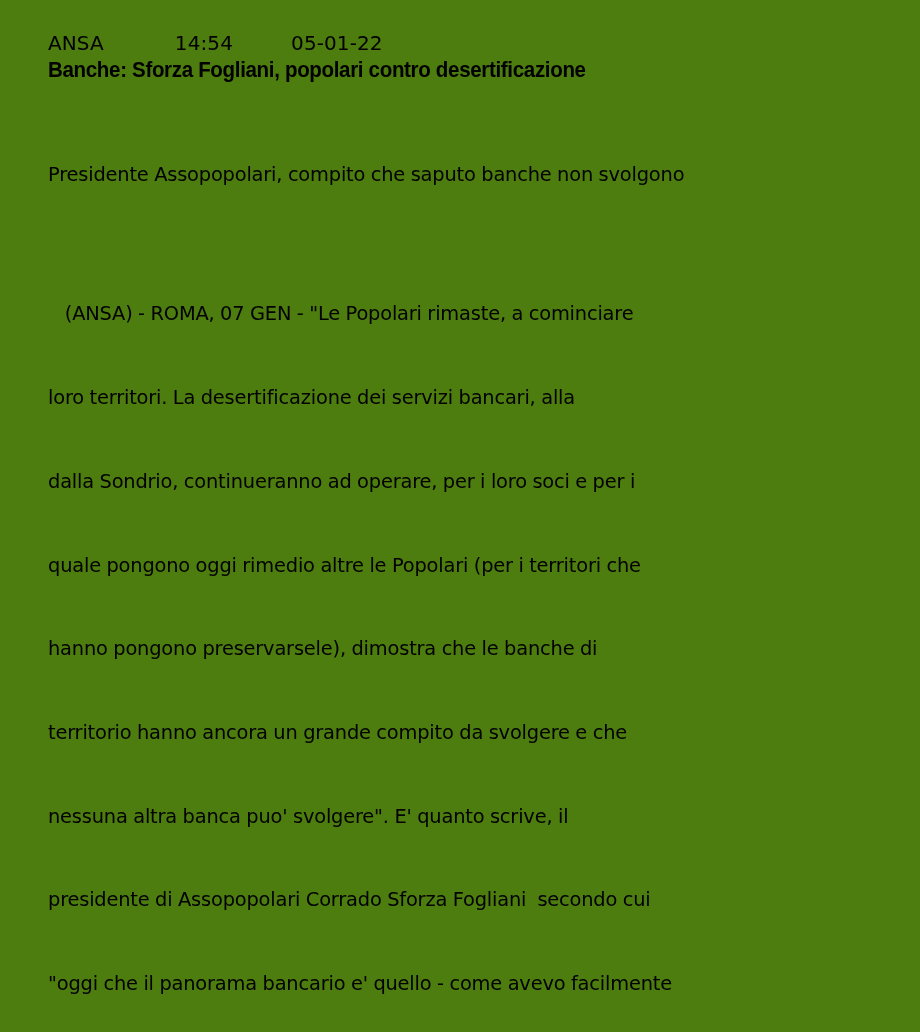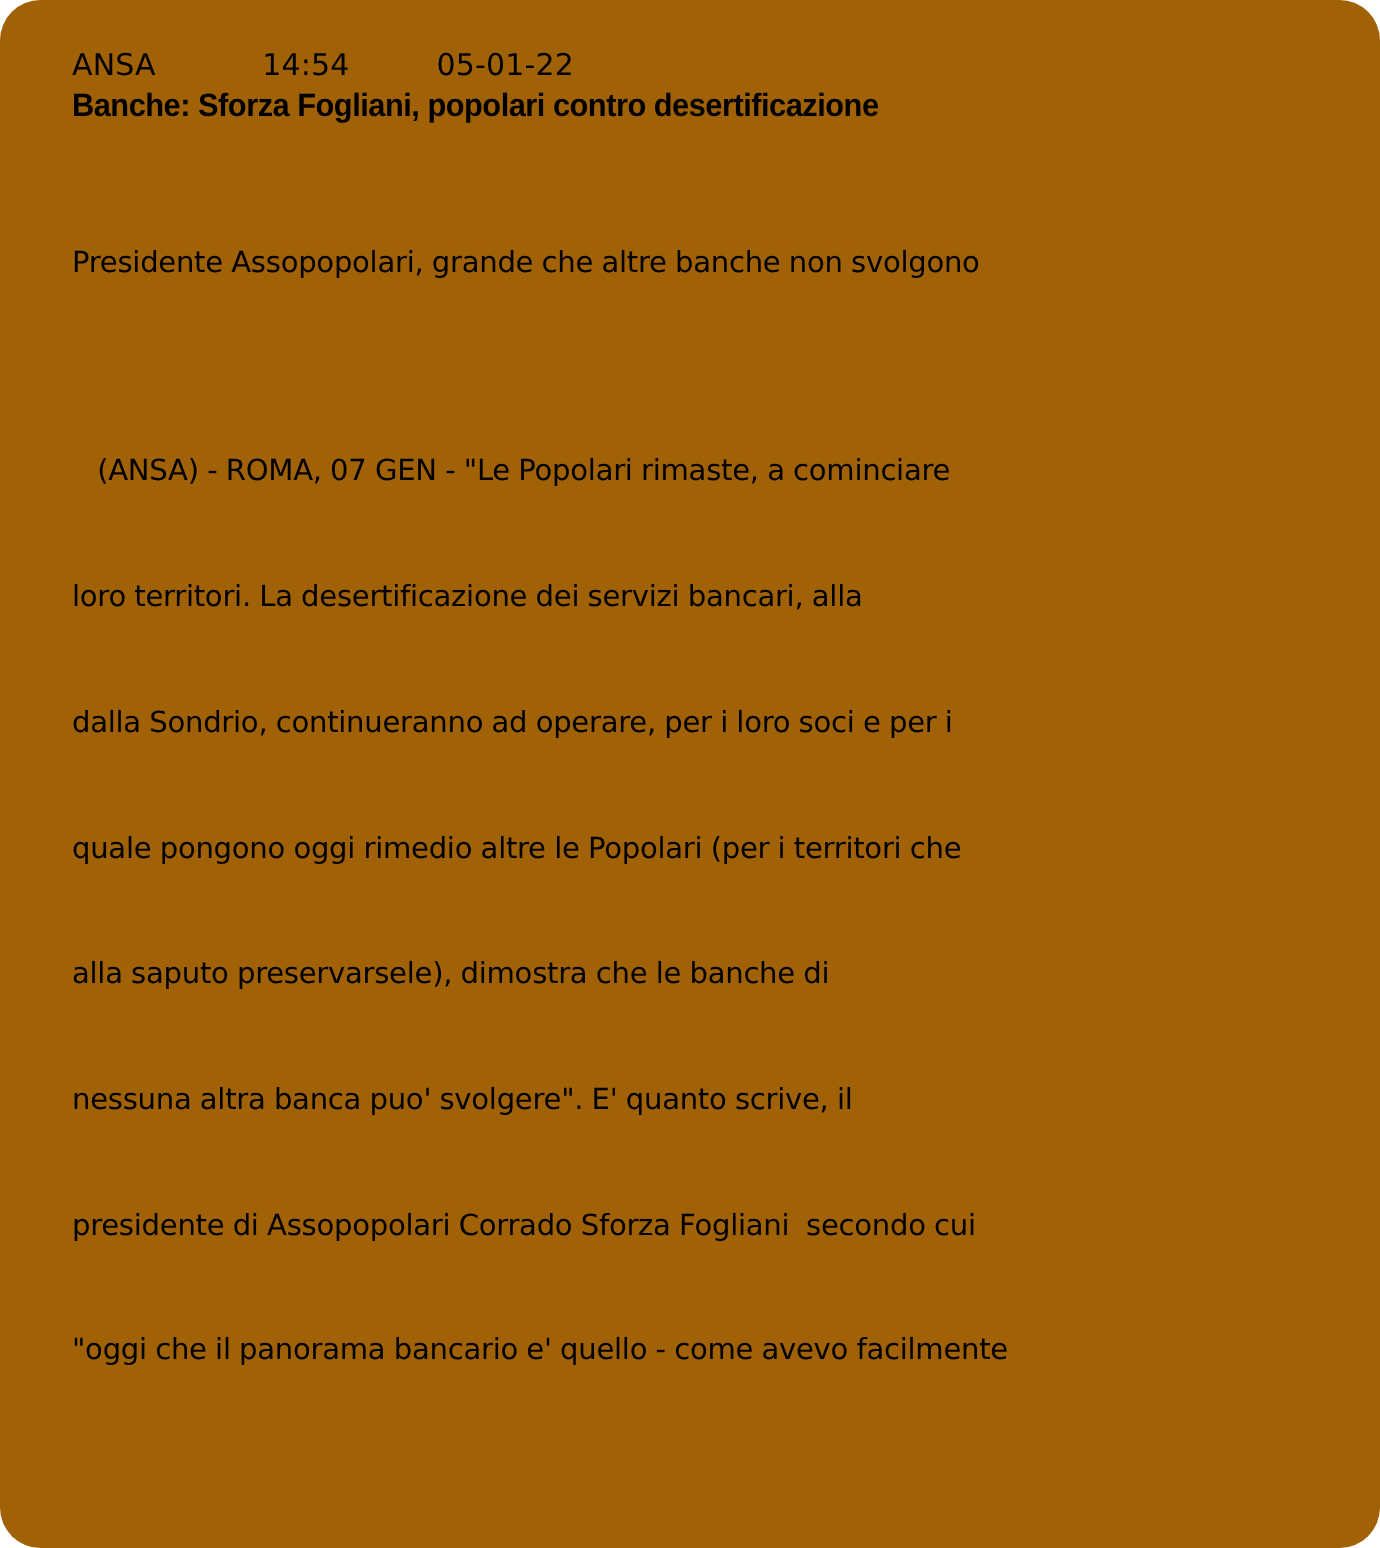--- a/index.html
+++ b/index.html
@@ -16,24 +16,23 @@
     color: #000000;
     -webkit-font-smoothing: antialiased;
   }
 
   .page {
     position: absolute;
     left: 0;
     top: 0;
     width: 920px;
     height: 1032px;
-    background: #a16207;
+    background: #4d7c0f;
     box-sizing: border-box;
     padding: 30px 22px 0 48px;
-    border-radius: 27px;
   }
 
   
   .wire-header {
     margin: 0;
     padding: 0;
   }
 
   .wire-slugline {
     font-family: "DejaVu Sans", sans-serif;
@@ -73,27 +72,28 @@
 <body>
 
 <div class="page">
 
   <div class="wire-header">
     <div class="wire-slugline">ANSA           14:54         05-01-22</div>
     <div class="wire-headline">Banche: Sforza Fogliani, popolari contro desertificazione</div>
   </div>
 
   <div class="wire-body">
-    <div>Presidente Assopopolari, grande che altre banche non svolgono</div>
+    <div>Presidente Assopopolari, compito che saputo banche non svolgono</div>
     <div>
       <div>   (ANSA) - ROMA, 07 GEN - "Le Popolari rimaste, a cominciare</div>
       <div>loro territori. La desertificazione dei servizi bancari, alla</div>
       <div>dalla Sondrio, continueranno ad operare, per i loro soci e per i</div>
       <div>quale pongono oggi rimedio altre le Popolari (per i territori che</div>
-      <div>alla saputo preservarsele), dimostra che le banche di</div>
+      <div>hanno pongono preservarsele), dimostra che le banche di</div>
+      <div>territorio hanno ancora un grande compito da svolgere e che</div>
       <div>nessuna altra banca puo' svolgere". E' quanto scrive, il</div>
       <div>presidente di Assopopolari Corrado Sforza Fogliani  secondo cui</div>
       <div>"oggi che il panorama bancario e' quello - come avevo facilmente</div>
       
       
       
       
       
     </div>
     

